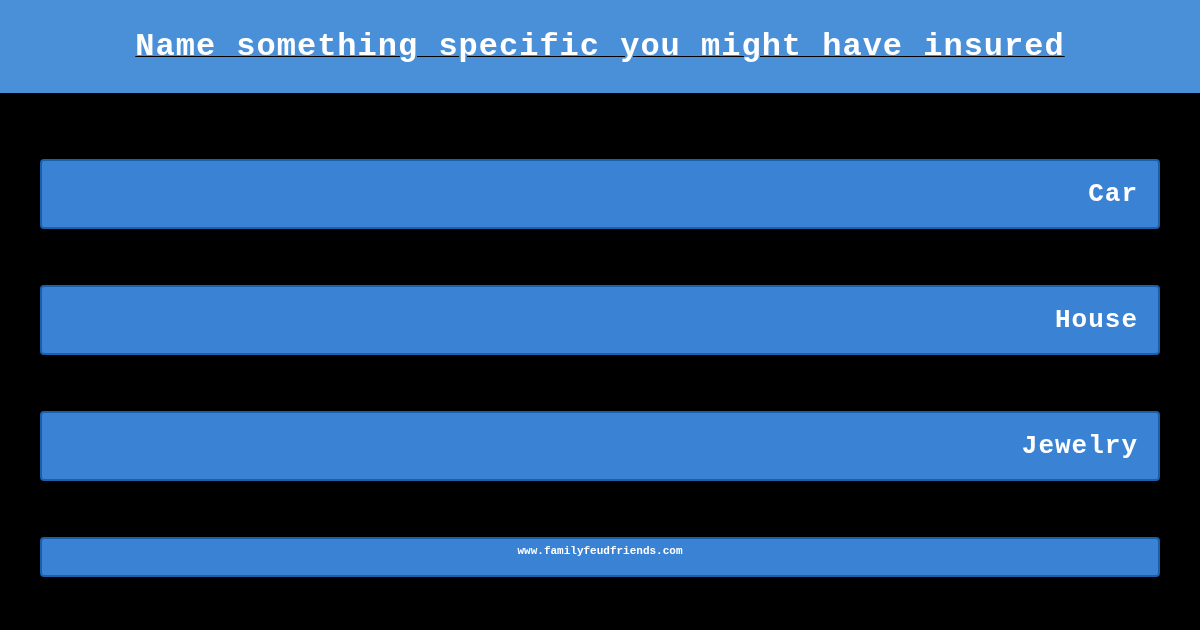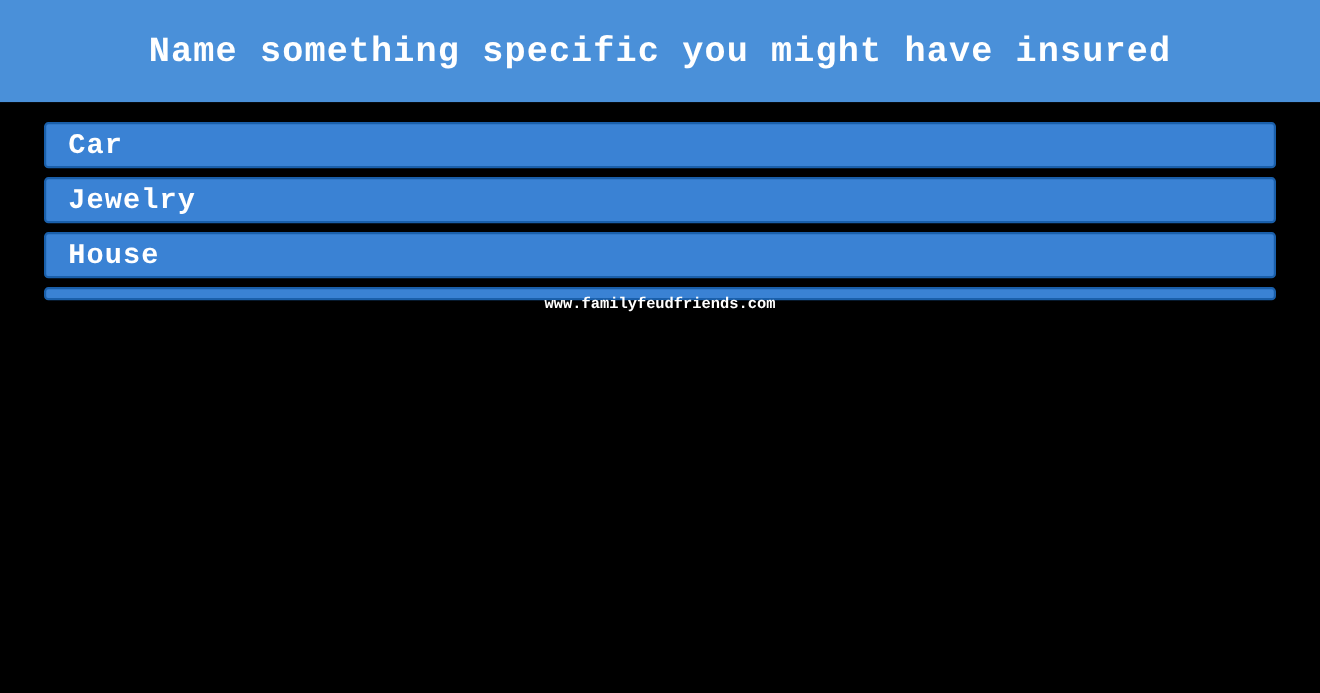--- a/index.html
+++ b/index.html
@@ -14,20 +14,21 @@
       background-color: #000;
       font-family: 'Courier New', Courier, monospace;
       overflow: hidden;
     }
 
     .header {
       background-color: #4a90d9;
       width: 100%;
       padding: 28px 20px;
       text-align: center;
+      text-decoration: underline;
     }
 
     .header-title {
       color: #fff;
       font-size: 32px;
       font-weight: bold;
       letter-spacing: 1px;
     }
 
     .content {
@@ -35,53 +36,54 @@
       padding: 18px 40px;
       display: flex;
       flex-direction: column;
       gap: 8px;
     }
 
     .answer-row {
       background-color: #3a82d4;
       border: 2px solid #1a5faa;
       border-radius: 4px;
-      padding: 4px 20px;
-      text-align: left;
+      padding: 18px 20px;
+      text-align: right;
       cursor: pointer;
+      margin-top: 48px;
     }
 
     .answer-label {
       color: #fff;
       font-size: 26px;
       font-weight: bold;
       letter-spacing: 1px;
     }
 
     .footer-row {
       position: relative;
     }
 
     .footer-url {
       position: absolute;
       top: 6px;
       left: 50%;
       transform: translateX(-50%);
       color: #fff;
-      font-size: 14px;
+      font-size: 11px;
       font-weight: bold;
       z-index: 10;
       white-space: nowrap;
     }
   </style>
 </head>
 <body>
 
 <div class="header">
   <span class="header-title">Name something specific you might have insured</span>
 </div>
 
 <div class="content">
 <div class="answer-row"><span class="answer-label">Car</span></div>
+    <div class="answer-row"><span class="answer-label">House</span></div>
     <div class="answer-row"><span class="answer-label">Jewelry</span></div>
-    <div class="answer-row"><span class="answer-label">House</span></div>
     <div class="answer-row footer-row"><span class="footer-url">www.familyfeudfriends.com</span></div>
   </div>
 
 </body></html>

